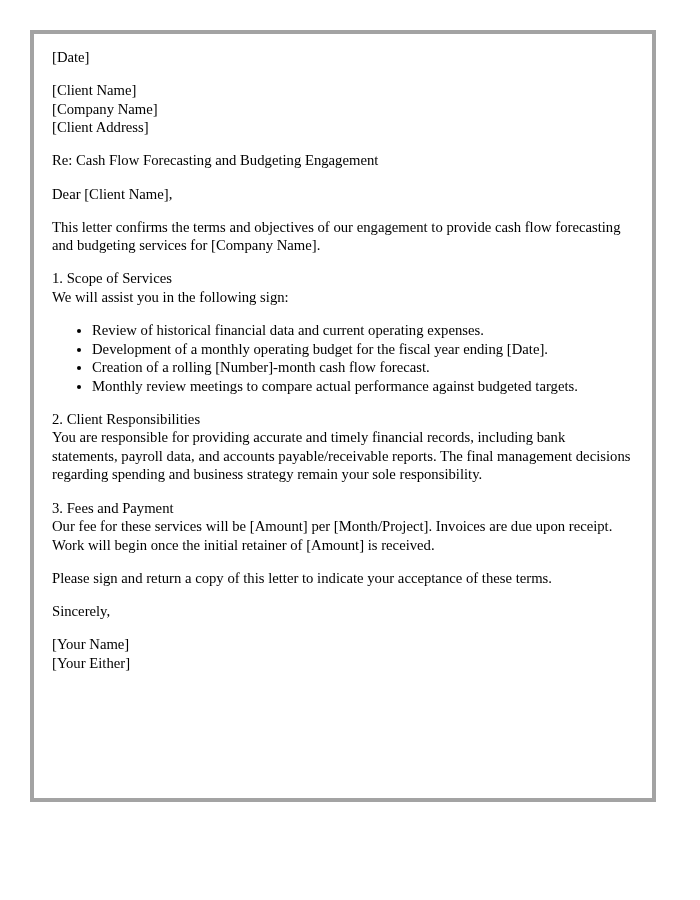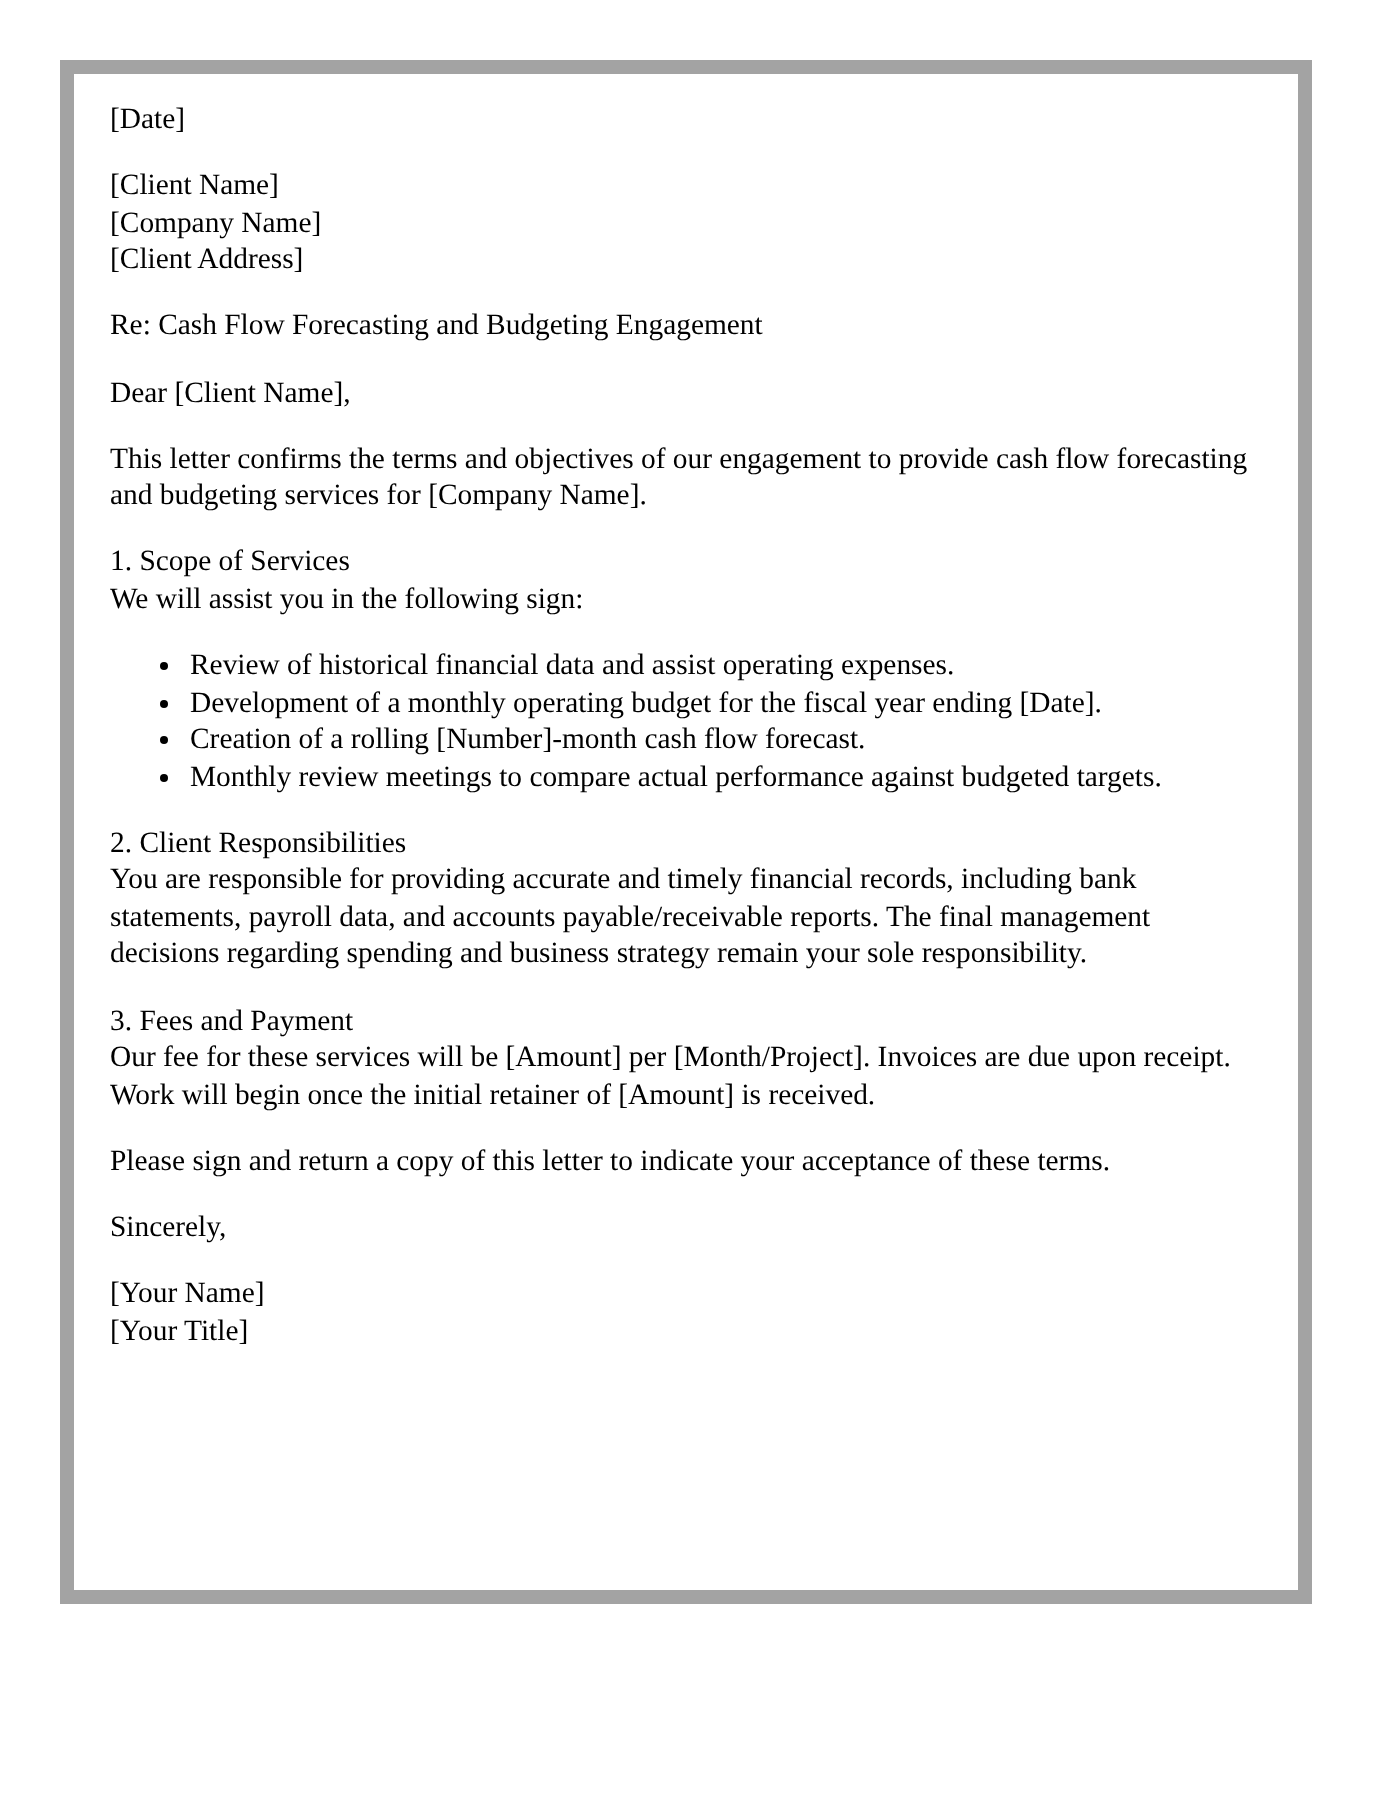--- a/index.html
+++ b/index.html
@@ -11,21 +11,21 @@
     width: 700px;
     height: 900px;
     font-family: "Liberation Serif", "DejaVu Serif", serif;
     color: #000000;
   }
   .page {
     box-sizing: border-box;
     width: 626px;
     height: 772px;
     margin: 30px 0 0 30px;
-    border: 7px solid #a3a3a3;
+    border: 4px solid #a3a3a3;
     padding: 14px 20px 0 18px;
     overflow: hidden;
     background: #ffffff;
     font-size: 14.7px;
     line-height: 18.5px;
   }
   .page > :first-child { margin-top: 0; }
   p { margin: 14.7px 0; }
   ul {
     margin: 14.7px 0;
@@ -54,21 +54,21 @@
   <p>Dear [Client Name],</p>
 
   <p>This letter confirms the terms and objectives of our engagement to provide cash flow forecasting and budgeting services for [Company Name].</p>
 
   <p>
     <span class="bold">1. Scope of Services</span><br>
     <span>We will assist you in the following sign:</span>
   </p>
 
   <ul>
-    <li>Review of historical financial data and assist operating expenses.</li>
+    <li>Review of historical financial data and current operating expenses.</li>
     <li>Development of a monthly operating budget for the fiscal year ending [Date].</li>
     <li>Creation of a rolling [Number]-month cash flow forecast.</li>
     <li>Monthly review meetings to compare actual performance against budgeted targets.</li>
   </ul>
 
   <p>
     <span class="bold">2. Client Responsibilities</span><br>
     <span>You are responsible for providing accurate and timely financial records, including bank statements, payroll data, and accounts payable/receivable reports. The final management decisions regarding spending and business strategy remain your sole responsibility.</span>
   </p>
 
@@ -78,16 +78,16 @@
   </p>
 
 
 
   <p>Please sign and return a copy of this letter to indicate your acceptance of these terms.</p>
 
   <p>Sincerely,</p>
 
   <p>
     <span>[Your Name]</span><br>
-    <span>[Your Title]</span>
+    <span>[Your Either]</span>
   </p>
 
 </div>
 
 </body></html>

